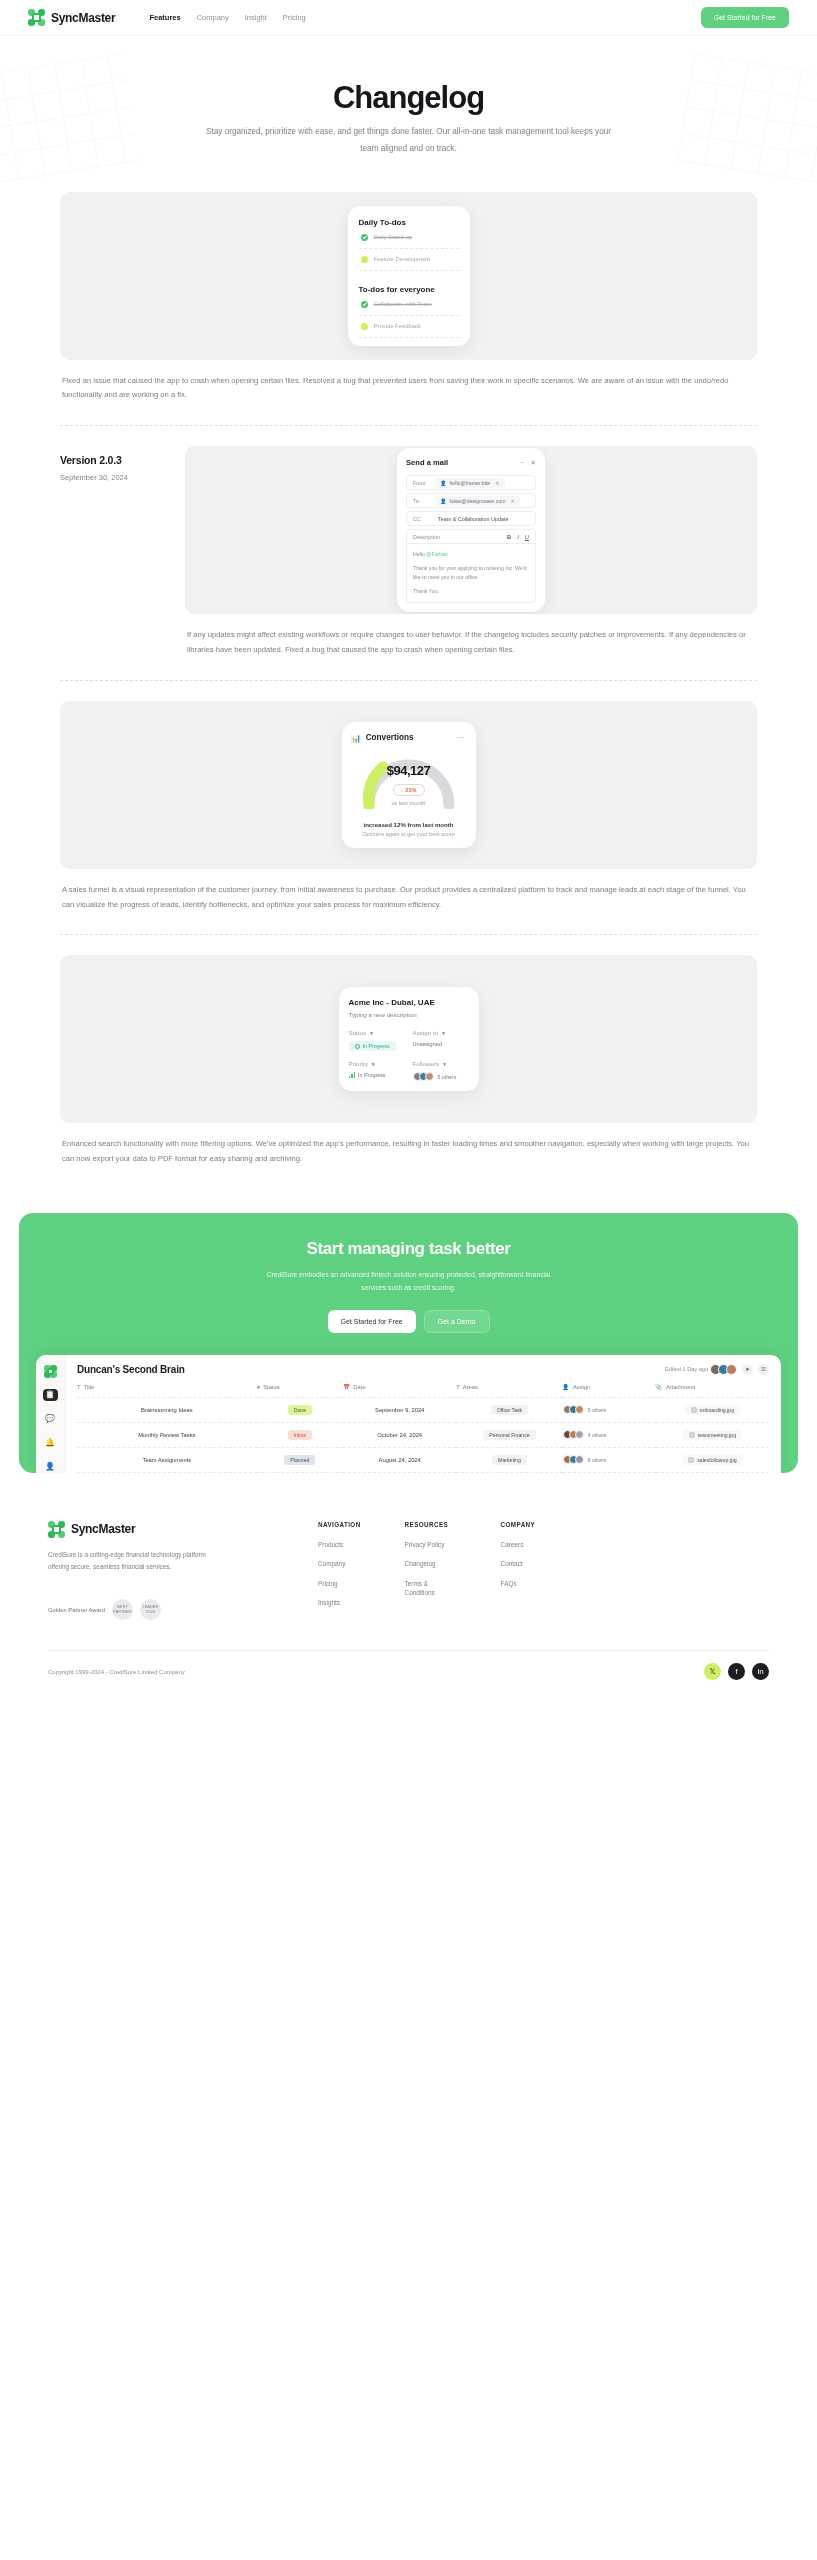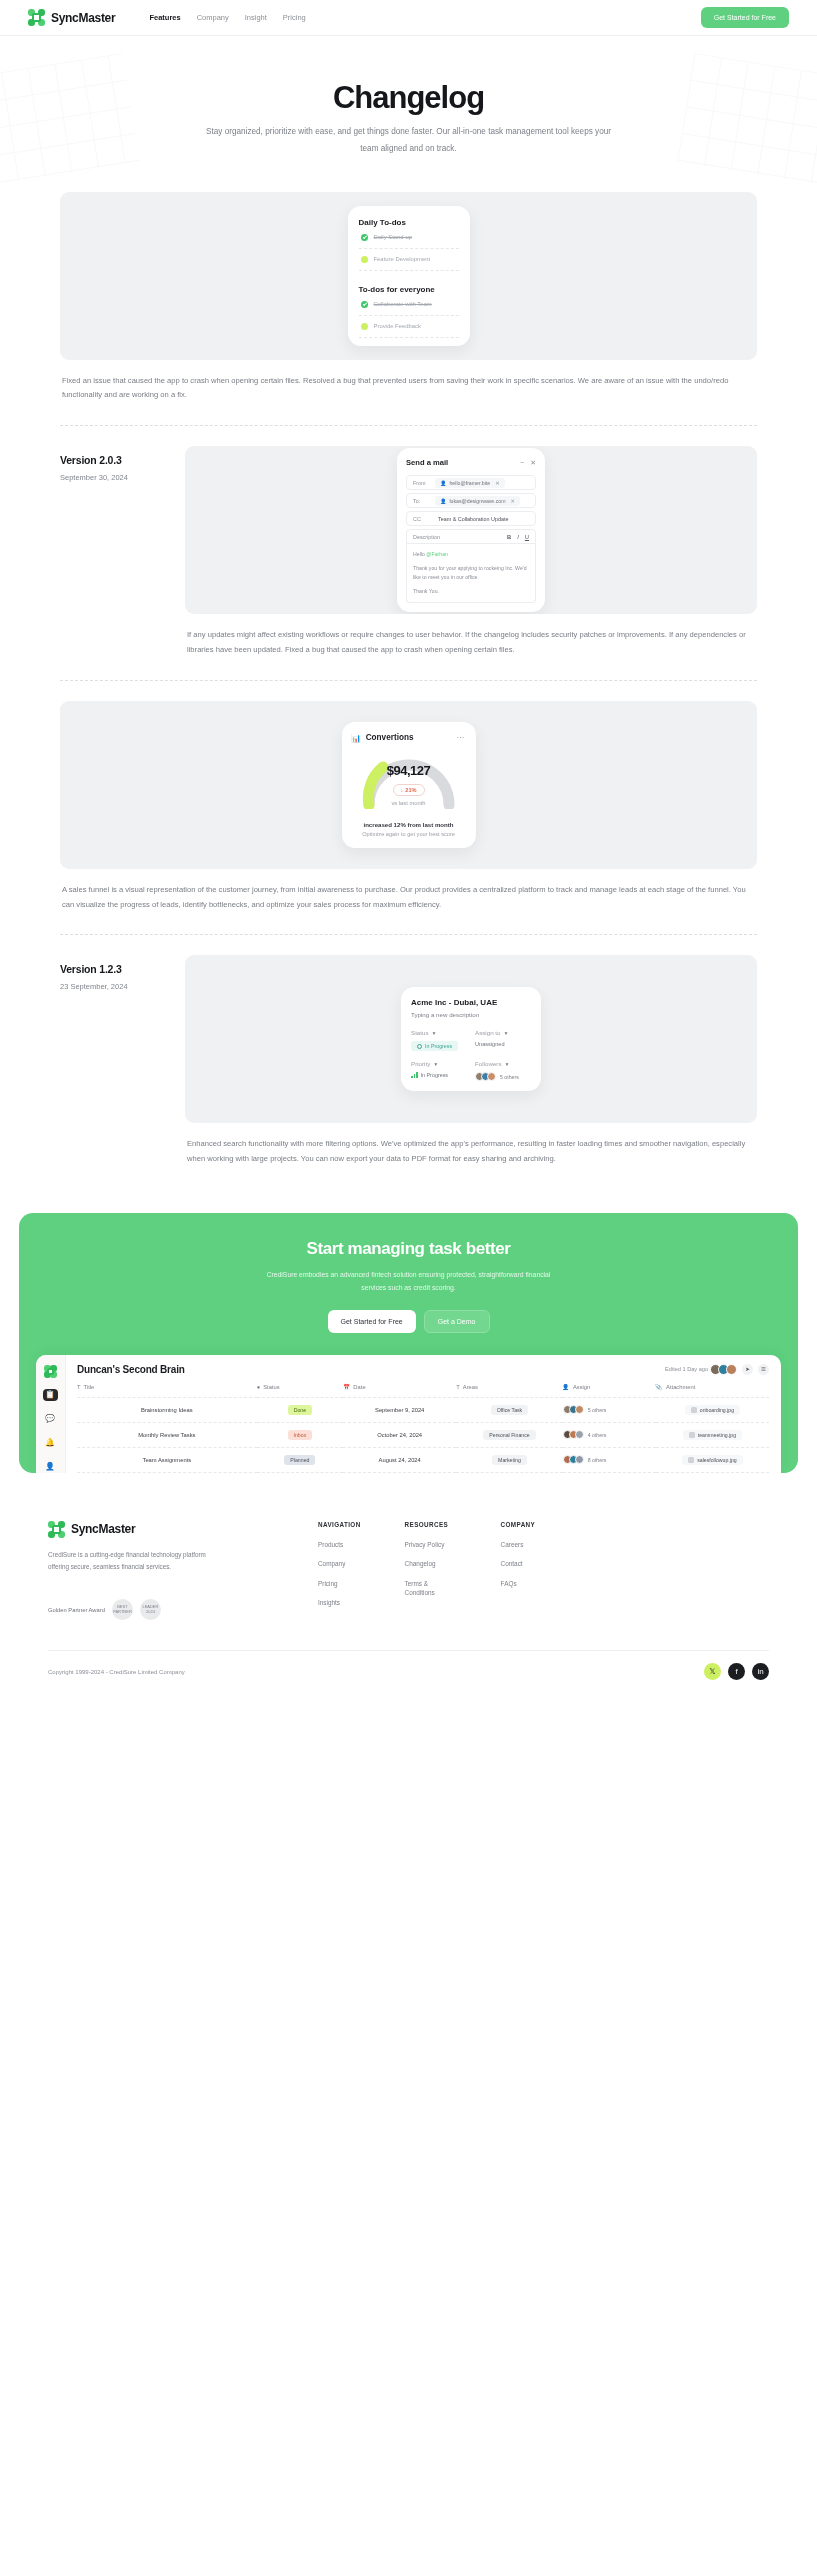--- a/index.html
+++ b/index.html
@@ -342,24 +342,20 @@
               <div class="m2">Optimize again to get your best score</div>
             </div>
           </div>
         </div>
         <div class="entry-desc">A sales funnel is a visual representation of the customer journey, from initial awareness to purchase. Our product provides a centralized platform to track and manage leads at each stage of the funnel. You can visualize the progress of leads, identify bottlenecks, and optimize your sales process for maximum efficiency.</div>
       </div>
     </div>
     <div class="entry-sep"></div>
 
     <div class="entry">
-      <div class="entry-meta">
-        <div class="entry-version">Version 1.2.3</div>
-        <div class="entry-date">23 September, 2024</div>
-      </div>
       <div class="entry-body">
         <div class="visual">
           <div class="mini acme-card">
             <div class="acme-title">Acme Inc - Dubai, UAE</div>
             <div class="acme-sub">Typing a new description</div>
             <div class="acme-grid">
               <div>
                 <div class="fld-lbl">
                   <span>Status</span>
                   <span class="caret">▼</span>

